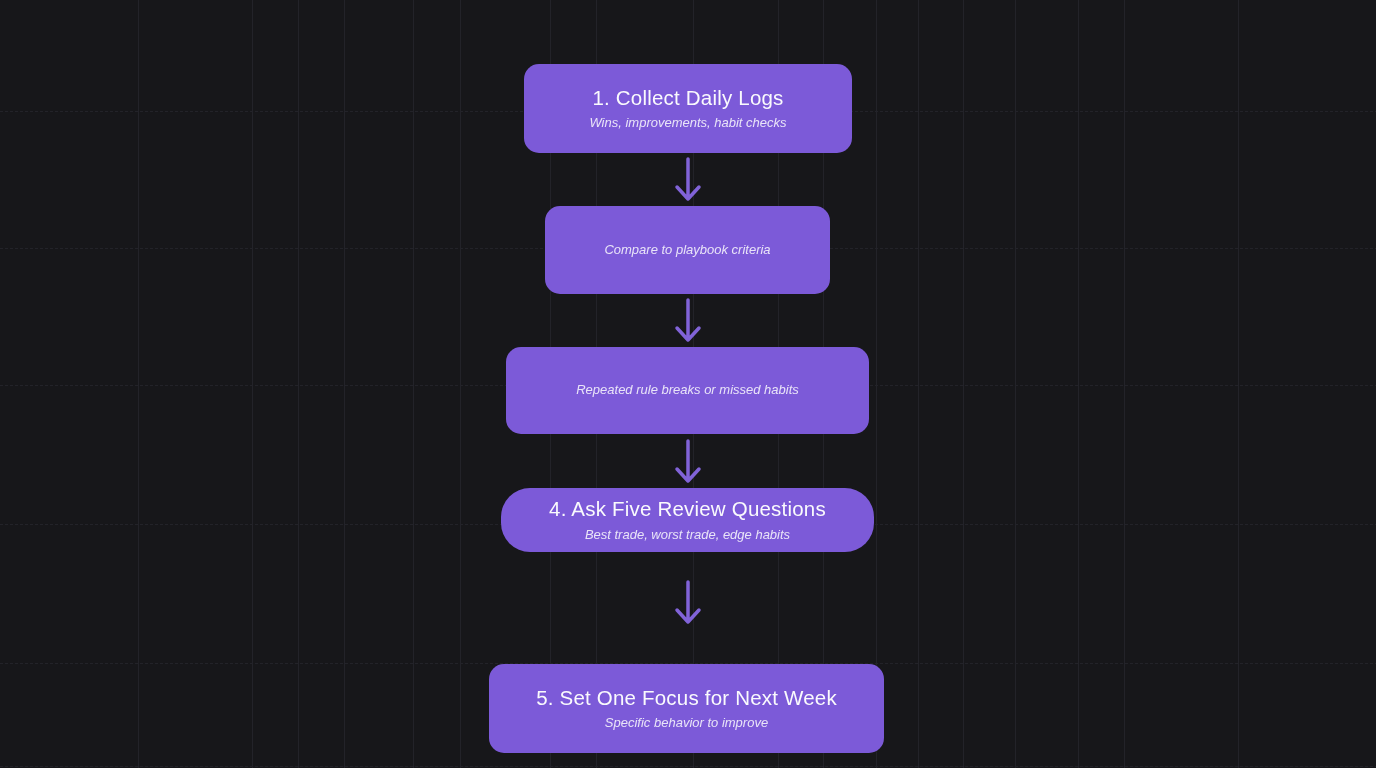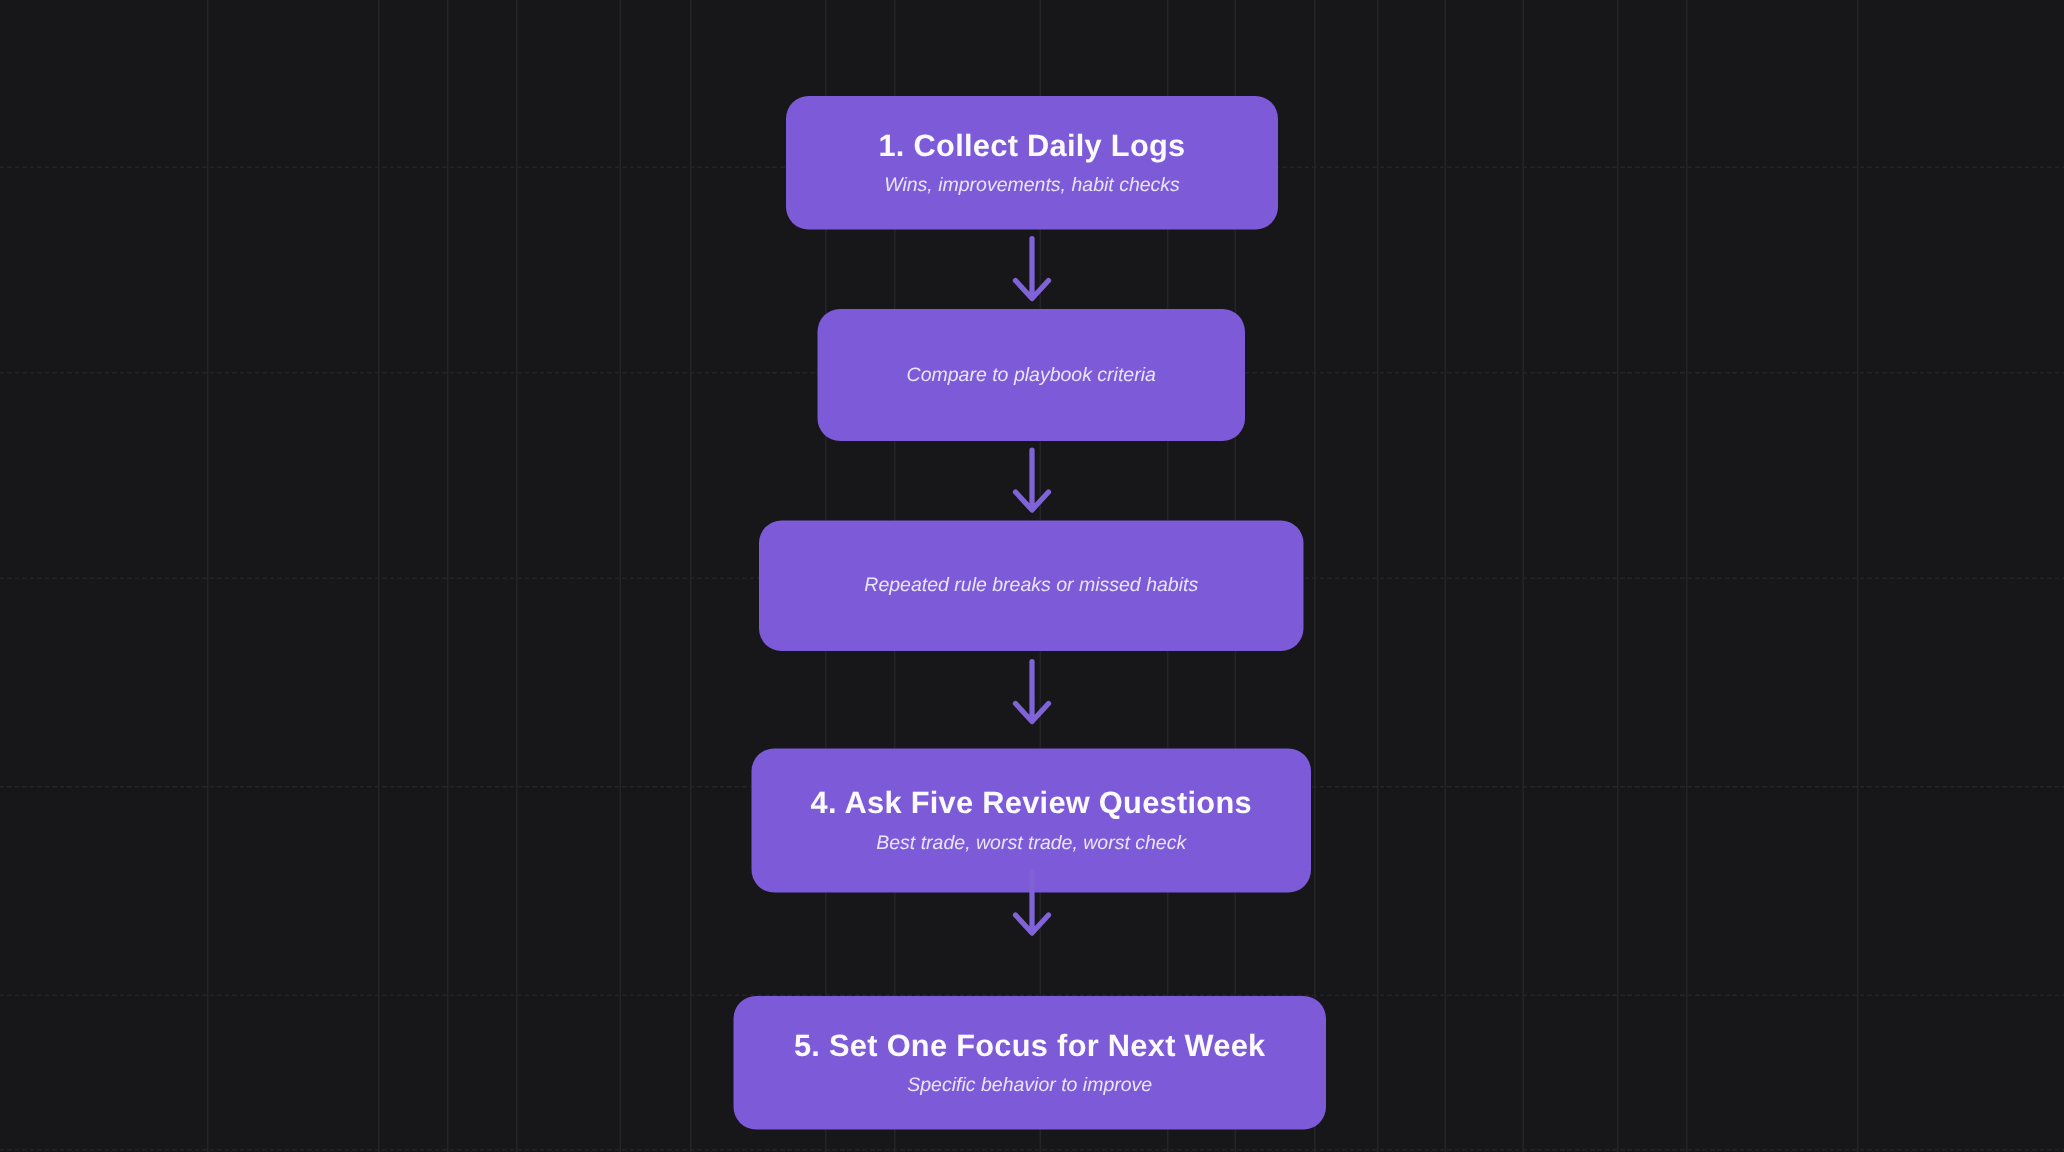--- a/index.html
+++ b/index.html
@@ -45,21 +45,21 @@
     align-items: center;
     justify-content: center;
     gap: 7px;
     text-align: center;
     box-sizing: border-box;
     padding: 8px 14px;
   }
   .node-title {
     font-size: 20.5px;
     line-height: 1.15;
-    font-weight: 700;
+    font-weight: 400;
     color: var(--title, #fafafd);
     letter-spacing: 0.2px;
     white-space: nowrap;
     text-align: center;
   }
   .node-subtitle {
     font-size: 13px;
     line-height: 1.15;
     font-weight: 400;
     color: var(--subtitle, #e9e4f8);
@@ -130,23 +130,23 @@
   </svg>
 
   <div class="node" style="left:506px; top:347px; width:363px; height:87px;">
     <div class="node-subtitle">Repeated rule breaks or missed habits</div>
   </div>
 
   <svg class="arrow" style="top:439px;" viewBox="0 0 40 46">
     <path d="M20 2 L20 41 M9 30 L20 42 L31 30"></path>
   </svg>
 
-  <div class="node" style="left:501px; top:499px; width:373px; height:96px;">
+  <div class="node" style="left:501px; top:488px; width:373px; height:64px;border-radius:29px;">
     <div class="node-title">4. Ask Five Review Questions</div>
-    <div class="node-subtitle">Best trade, worst trade, worst check</div>
+    <div class="node-subtitle">Best trade, worst trade, edge habits</div>
   </div>
 
   <svg class="arrow" style="top:580px;" viewBox="0 0 40 46">
     <path d="M20 2 L20 41 M9 30 L20 42 L31 30"></path>
   </svg>
 
   <div class="node" style="left:489px; top:664px; width:395px; height:89px;">
     <div class="node-title">5. Set One Focus for Next Week</div>
     <div class="node-subtitle">Specific behavior to improve</div>
   </div>

